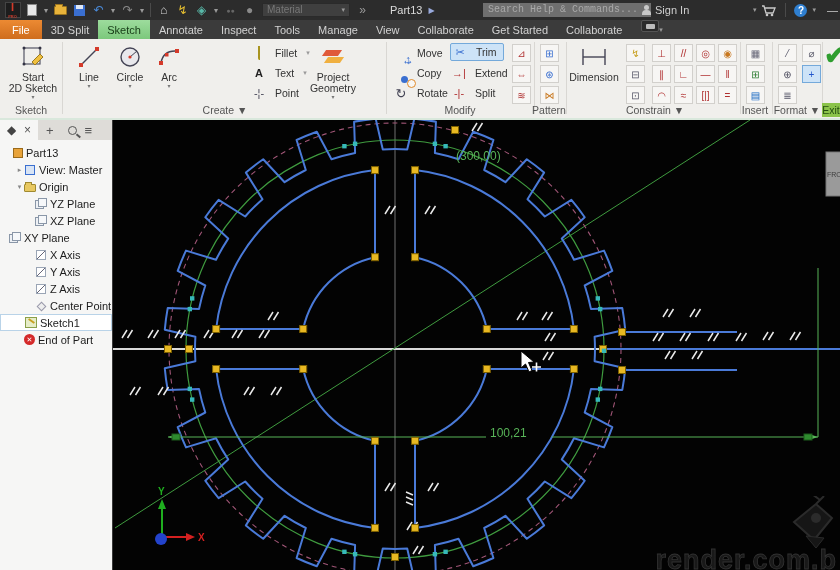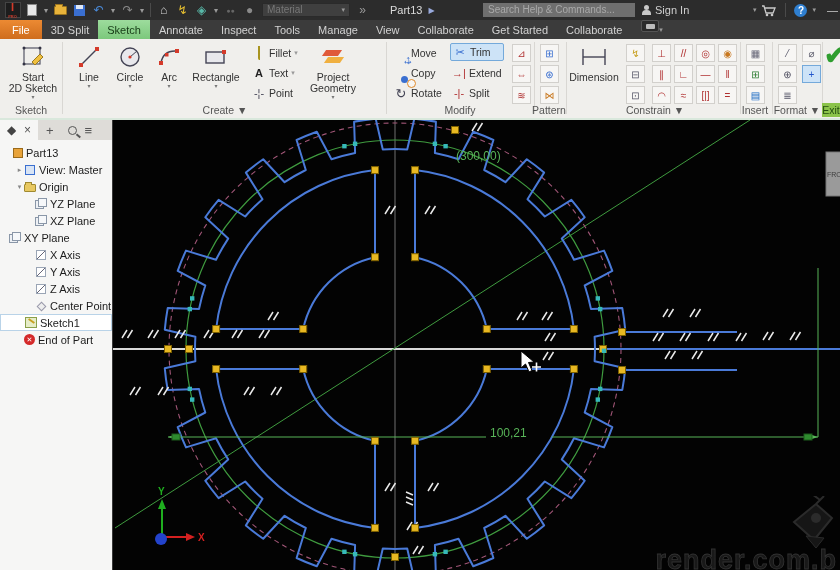--- a/index.html
+++ b/index.html
@@ -14,21 +14,21 @@
   .logo{width:16px;height:16px;background:#1d1d1d;border:1px solid #444;color:#d43a2a;font-weight:bold;font-size:11px;display:flex;flex-direction:column;align-items:center;line-height:9px;}
   .logo .pro{font-size:4px;color:#c0392b;}
   .page-ico{width:10px;height:12px;background:#e8e8e8;border:1px solid #888;}
   .folder-ico{width:13px;height:9px;background:#e8b33a;border:1px solid #9a741f;border-radius:1px;position:relative;}
   .folder-ico:before{content:"";position:absolute;left:0;top:-3px;width:6px;height:2px;background:#e8b33a;border:1px solid #9a741f;border-bottom:none;}
   .save-ico{width:11px;height:11px;background:#3a6fd0;position:relative;}
   .save-ico:before{content:"";position:absolute;left:2px;top:0;width:7px;height:4px;background:#dfe7f5;}
   .vsep{width:1px;height:14px;background:#4a4a4a;margin:0 3px;}
   .doc-title{color:#dcdcdc;font-size:11px;margin-left:18px;display:flex;align-items:center;gap:6px;}
   .doc-title .arr{color:#9ad;font-size:8px;}
-  #searchbox{position:absolute;left:483px;top:3px;width:152px;height:14px;background:#6f6f6f;color:#a9a9a9;font-size:10px;line-height:14px;padding-left:5px;overflow:hidden;white-space:nowrap;}
+  #searchbox{position:absolute;left:483px;top:3px;width:168px;height:14px;background:#6f6f6f;color:#a9a9a9;font-size:10px;line-height:14px;padding-left:5px;overflow:hidden;white-space:nowrap;font-family:Liberation Mono, monospace;}
   #signin-area{position:absolute;left:641px;top:0;height:20px;display:flex;align-items:center;gap:4px;color:#cfcfcf;font-size:11px;}
   .person-ico{width:10px;height:10px;position:relative;}
   .person-ico:before{content:"";position:absolute;left:3px;top:0;width:5px;height:5px;border-radius:50%;background:#c9c9c9;}
   .person-ico:after{content:"";position:absolute;left:1px;top:5px;width:9px;height:5px;border-radius:4px 4px 0 0;background:#c9c9c9;}
   .caret{color:#9a9a9a;font-size:7px;}
   #tb-right{position:absolute;right:2px;top:0;height:20px;display:flex;align-items:center;gap:5px;}
   .help-ico{width:13px;height:13px;border-radius:50%;background:#2f7fd0;color:#fff;font-size:10px;font-weight:bold;display:flex;align-items:center;justify-content:center;}
   .min-ico{color:#cfcfcf;font-size:11px;margin-left:6px;}
   .mat-combo{width:88px;height:14px;background:#3f3f3f;border:1px solid #2a2a2a;color:#787878;font-size:10px;line-height:12px;padding:0 4px;margin:0 3px;display:flex;justify-content:space-between;align-items:center;}
 
@@ -41,21 +41,21 @@
   .sc-ico:before{content:"";position:absolute;left:4px;top:3px;width:9px;height:5px;background:#bbb;border-radius:1px;}
 
   
   #ribbon{position:absolute;left:0;top:39px;width:840px;height:79px;background:#f0efec;}
   .psep{position:absolute;top:3px;width:1px;height:72px;background:#d9d7d3;}
   .plabel{position:absolute;top:64px;height:14px;font-size:10.5px;color:#555;text-align:center;line-height:14px;white-space:nowrap;}
   .bigbtn{position:absolute;top:3px;display:flex;flex-direction:column;align-items:center;font-size:10.5px;color:#333;}
   .bigbtn .ic{height:30px;display:flex;align-items:center;justify-content:center;}
   .bigbtn .lbl{line-height:11px;text-align:center;}
   .bigbtn .dd{color:#777;font-size:6px;line-height:6px;}
-  .smallrow{position:absolute;height:18px;display:flex;align-items:center;gap:3px;font-size:10.5px;color:#333;white-space:nowrap;}
+  .smallrow{position:absolute;height:18px;display:flex;align-items:center;gap:9px;font-size:10.5px;color:#333;white-space:nowrap;}
   .smallrow .mini{width:14px;text-align:center;font-size:11px;}
   .smallrow.active{background:#cde3f7;border:1px solid #74a9da;border-radius:2px;}
   .cell{position:absolute;width:19px;height:18px;border:1px solid #d2d0cc;background:#f7f6f4;display:flex;align-items:center;justify-content:center;font-size:10px;color:#b03030;}
   .cell.active{background:#cde3f7;border-color:#74a9da;color:#2255aa;}
   #ribbon-bottom{position:absolute;left:0;top:118px;width:840px;height:2px;background:#d9e8dc;}
   .fillet-ico{width:12px;height:11px;background:#f5e05a;border:1px solid #a89420;border-radius:0 0 0 9px;}
   .proj-ico{position:relative;width:22px;height:16px;}
   .proj-ico .p1{position:absolute;left:2px;top:1px;width:16px;height:6px;background:#e05a3a;transform:skewX(-35deg);}
   .proj-ico .p2{position:absolute;left:4px;top:8px;width:16px;height:6px;background:#f0b040;transform:skewX(-35deg);}
   .move-ic{position:relative;width:14px;height:14px;color:#3a6fd0;}
@@ -215,30 +215,20 @@
     <div class="bigbtn" style="left:152px;width:34px;">
       <span class="ic">
           <svg width="24" height="24">
             <path d="M4,18 Q6,5 20,6" fill="none" stroke="#445" stroke-width="1.5"></path>
             <rect x="2" y="16" width="4" height="4" fill="#d43a2a"></rect>
             <rect x="18" y="4" width="4" height="4" fill="#d43a2a"></rect>
             <rect x="8" y="8" width="3.5" height="3.5" fill="#d43a2a"></rect>
           </svg>
         </span>
       <span class="lbl">Arc</span>
-        <span class="dd">▾</span>
-    </div>
-    <div class="bigbtn" style="left:186px;width:60px;">
-      <span class="ic">
-          <svg width="26" height="24">
-            <rect x="3" y="7" width="18" height="11" fill="#e8e8ec" stroke="#445" stroke-width="1.4"></rect>
-            <rect x="19" y="5" width="4" height="4" fill="#d43a2a"></rect>
-          </svg>
-        </span>
-      <span class="lbl">Rectangle</span>
         <span class="dd">▾</span>
     </div>
 
     <div class="smallrow" style="left:252px;top:5px;">
         <span class="mini"><span class="fillet-ico"></span></span>
         <span>Fillet</span>
         <span class="caret">▾</span>
       </div>
     <div class="smallrow" style="left:252px;top:25px;">
         <span class="mini" style="font-weight:bold;color:#222;">A</span>

